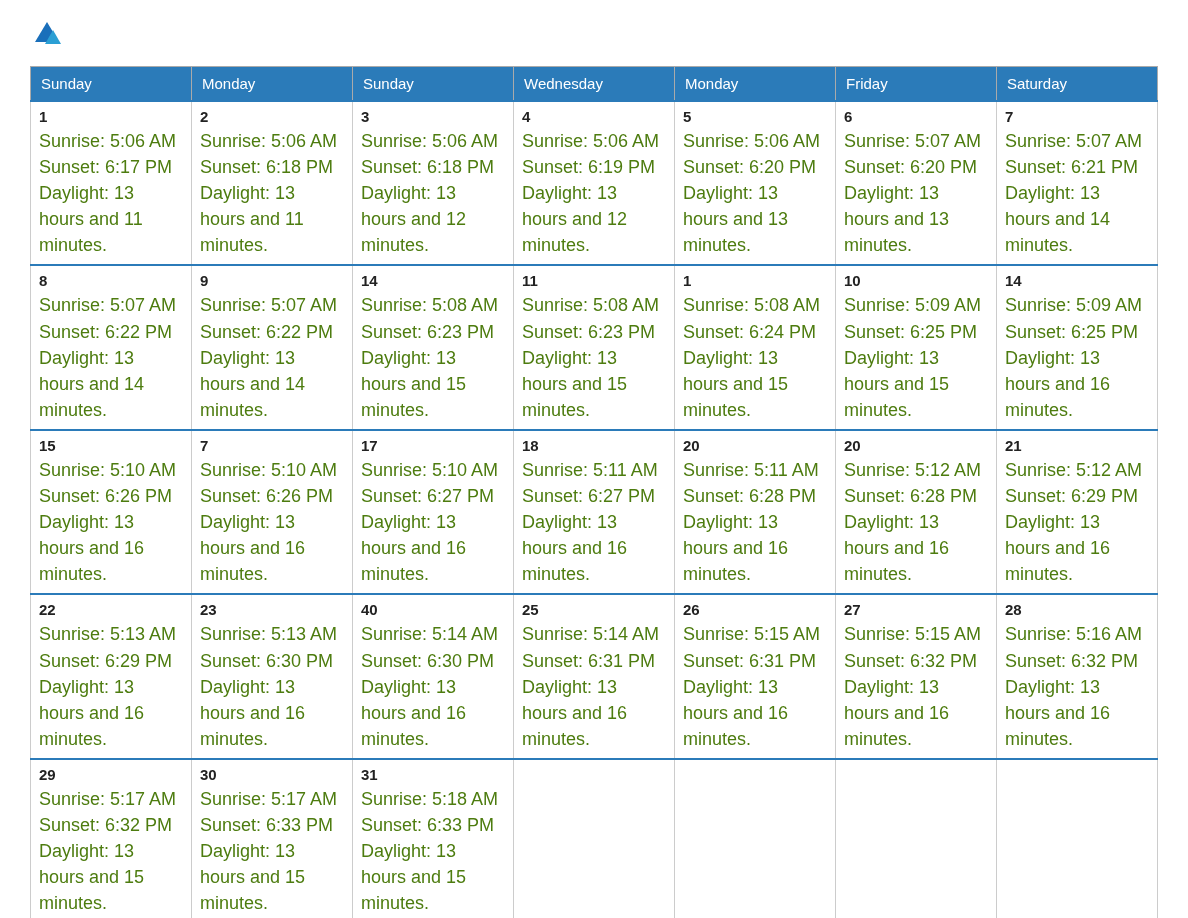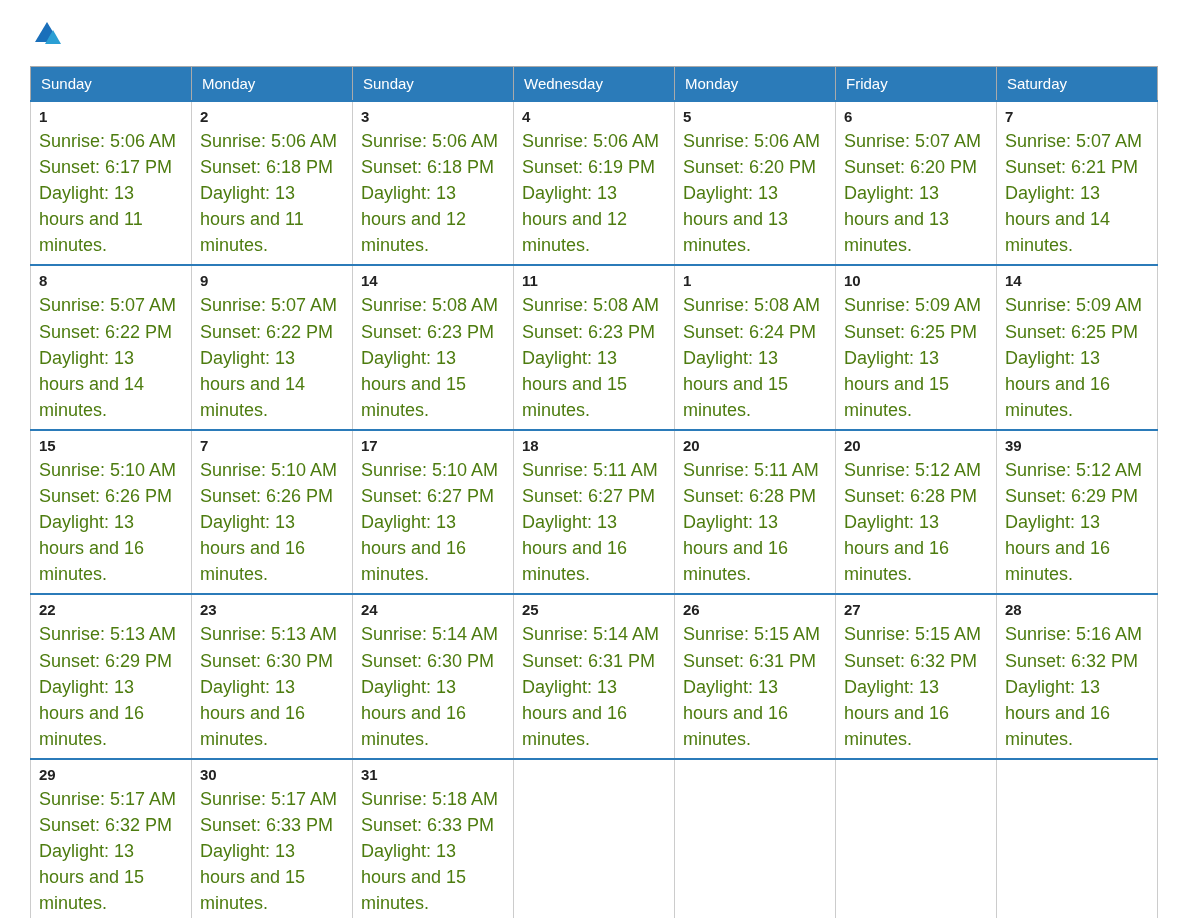--- a/index.html
+++ b/index.html
@@ -217,35 +217,35 @@
         </td>
         <td>
           <span class="day-number">20</span>
 <div class="day-info">Sunrise: 5:11 AM<br>Sunset: 6:28 PM<br>Daylight: 13 hours and 16 minutes.</div>
         </td>
         <td>
           <span class="day-number">20</span>
 <div class="day-info">Sunrise: 5:12 AM<br>Sunset: 6:28 PM<br>Daylight: 13 hours and 16 minutes.</div>
         </td>
         <td>
-          <span class="day-number">39</span>
+          <span class="day-number">21</span>
 <div class="day-info">Sunrise: 5:12 AM<br>Sunset: 6:29 PM<br>Daylight: 13 hours and 16 minutes.</div>
         </td>
       </tr>
       <tr class="week-row">
         <td>
           <span class="day-number">22</span>
 <div class="day-info">Sunrise: 5:13 AM<br>Sunset: 6:29 PM<br>Daylight: 13 hours and 16 minutes.</div>
         </td>
         <td>
           <span class="day-number">23</span>
 <div class="day-info">Sunrise: 5:13 AM<br>Sunset: 6:30 PM<br>Daylight: 13 hours and 16 minutes.</div>
         </td>
         <td>
-          <span class="day-number">24</span>
+          <span class="day-number">40</span>
 <div class="day-info">Sunrise: 5:14 AM<br>Sunset: 6:30 PM<br>Daylight: 13 hours and 16 minutes.</div>
         </td>
         <td>
           <span class="day-number">25</span>
 <div class="day-info">Sunrise: 5:14 AM<br>Sunset: 6:31 PM<br>Daylight: 13 hours and 16 minutes.</div>
         </td>
         <td>
           <span class="day-number">26</span>
 <div class="day-info">Sunrise: 5:15 AM<br>Sunset: 6:31 PM<br>Daylight: 13 hours and 16 minutes.</div>
         </td>

